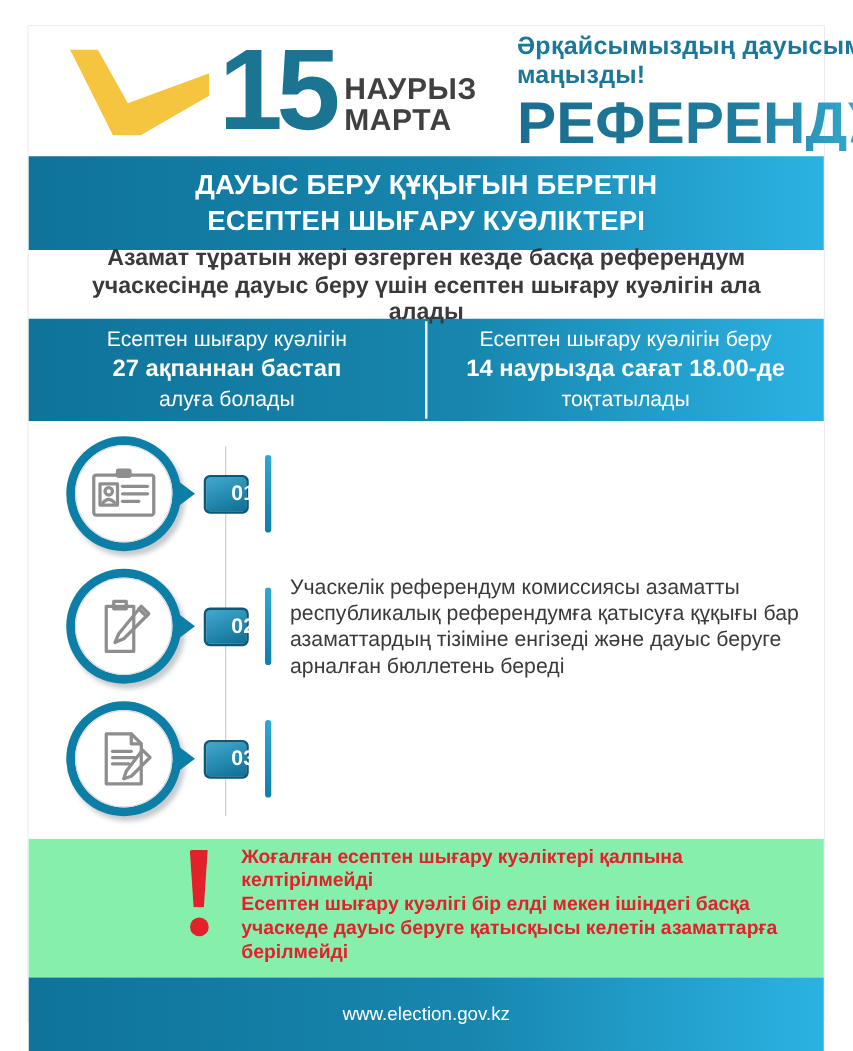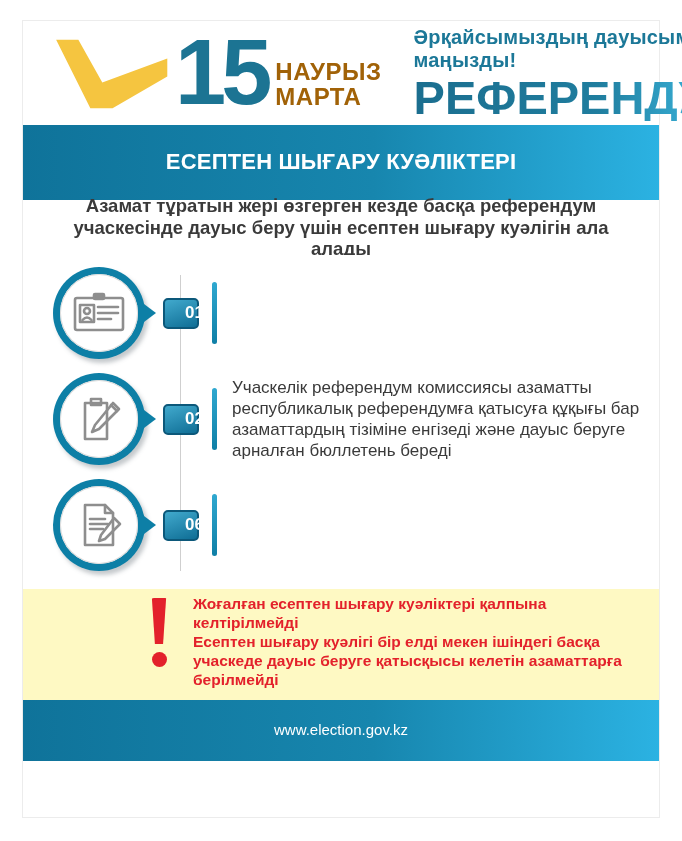--- a/index.html
+++ b/index.html
@@ -7,21 +7,21 @@
               font-family:"Liberation Sans","DejaVu Sans",sans-serif; }
   .poster { position:absolute; left:22px; top:20px; width:638px; height:798px;
             background:#ffffff; border:1px solid #ececec; }
 
   
   .header { height:104px; display:flex; align-items:center; padding:0 6px 0 28px; background:#fff;gap:32px; }
   .logo { display:flex; align-items:center; }
   .logo-check { width:118px; height:78px; margin-top:2px; }
   .logo-15 { font-size:92px; font-weight:bold; color:#1C7493; letter-spacing:-5px;
              line-height:0.84; margin-left:6px; position:relative; z-index:1; }
-  .logo-month { color:#a16207; font-weight:bold; font-size:24px; line-height:1.04;
+  .logo-month { color:#404040; font-weight:bold; font-size:24px; line-height:1.04;
                 letter-spacing:0.5px; margin-left:8px; align-self:flex-end; margin-bottom:3px; }
   .header-right { margin-left:auto; text-align:left; padding-right:4px; }
   .slogan { color:#1C7898; font-weight:bold; font-size:20px; letter-spacing:0.2px; }
   .big-title { font-size:47px; font-weight:bold; letter-spacing:0px; line-height:1.0; margin-top:2px;
                background:linear-gradient(90deg,#1B6E8F 0%,#1F7D9E 55%,#35A9CF 82%,#45C2E8 100%);
                -webkit-background-clip:text; background-clip:text; color:transparent; }
 
   
   .band { background:linear-gradient(90deg,#0F739A 0%,#1786AE 55%,#2BB2E2 100%); color:#fff; }
 
@@ -56,21 +56,21 @@
                background:linear-gradient(160deg,#41A9CD 0%,#0F6E95 100%);
                border:2px solid #0C587A; color:#fff; font-weight:bold; font-size:17px;
                display:flex; align-items:center; justify-content:center; z-index:1;padding-left:27px; }
   .step-bar { width:5px; height:62px; margin-left:13px; flex:none; border-radius:3px;
               background:linear-gradient(180deg,#2FA8D0 0%,#0F7FA6 100%); }
   .step-text { margin-left:15px; max-width:432px; font-size:17px; line-height:1.24; color:#3A3A3A; }
   .step-note { font-style:italic; }
   .icon-svg { stroke:#8E8E8E; fill:none; stroke-width:2.6; stroke-linejoin:round; stroke-linecap:round; }
 
   
-  .warning { display:flex; padding:6px 10px 10px 126px; background:#fef9c3; }
+  .warning { display:flex; padding:6px 10px 10px 126px; background:#86efac; }
   .excl { width:20px; flex:none; display:flex; flex-direction:column; align-items:center; padding-top:3px; }
   .excl-bar { width:17px; height:46px; background:#E3212B;
               clip-path:polygon(8% 0,92% 0,74% 100%,26% 100%); border-radius:3px; }
   .excl-dot { width:15px; height:15px; border-radius:50%; background:#E3212B; margin-top:8px; }
   .warning-text { margin-left:24px; color:#E3212B; font-weight:bold; font-size:15.5px;
                   line-height:1.22; max-width:462px; }
 
   
   .footer { height:61px; display:flex; flex-direction:column; justify-content:center;
             text-align:center; font-size:15px; line-height:1.55; }
@@ -91,27 +91,40 @@
         <div>МАРТА</div>
       </div>
     </div>
     <div class="header-right">
       <div class="slogan">Әрқайсымыздың дауысымыз маңызды!</div>
       <div class="big-title">РЕФЕРЕНДУМ</div>
     </div>
   </div>
 
   <div class="band title-band">
+    <div>ДАУЫС БЕРУ ҚҰҚЫҒЫН БЕРЕТІН</div>
     <div>ЕСЕПТЕН ШЫҒАРУ КУӘЛІКТЕРІ</div>
   </div>
 
   <div class="intro">
     <div class="intro-text">Азамат тұратын жері өзгерген кезде басқа референдум учаскесінде дауыс беру үшін есептен шығару куәлігін ала алады</div>
   </div>
 
+  <div class="band deadline-band">
+    <div class="deadline-col">
+      <span class="dl-line">Есептен шығару куәлігін</span>
+      <span class="dl-line dl-bold">27 ақпаннан бастап</span>
+      <span class="dl-line">алуға болады</span>
+    </div>
+    <div class="deadline-col">
+      <span class="dl-line">Есептен шығару куәлігін беру</span>
+      <span class="dl-line dl-bold">14 наурызда сағат 18.00-де</span>
+      <span class="dl-line">тоқтатылады</span>
+    </div>
+  </div>
 
   <div class="steps">
     <div class="connector"></div>
 
     <div class="step">
       <div class="circle-wrap">
         <div class="circle-ring"></div>
         <div class="circle-inner">
           <svg class="icon-svg" width="52" height="42" viewBox="0 0 52 42">
             <rect x="2" y="6" width="48" height="32" rx="2"></rect>
@@ -158,21 +171,21 @@
             <path d="M10 4 H30 L38 12 V44 H10 Z"></path>
             <path d="M30 4 V12 H38"></path>
             <line x1="15" y1="18" x2="30" y2="18"></line>
             <line x1="15" y1="23" x2="33" y2="23"></line>
             <line x1="15" y1="28" x2="28" y2="28"></line>
             <path d="M39 17 L45 23 L30 38 L24 40 L26 34 Z"></path>
           </svg>
         </div>
         <div class="circle-arrow"></div>
       </div>
-      <div class="num-badge">06</div>
+      <div class="num-badge">03</div>
       <div class="step-bar"></div>
     </div>
   </div>
 
   <div class="warning">
     <div class="excl">
       <div class="excl-bar"></div>
       <div class="excl-dot"></div>
     </div>
     <div class="warning-text">

